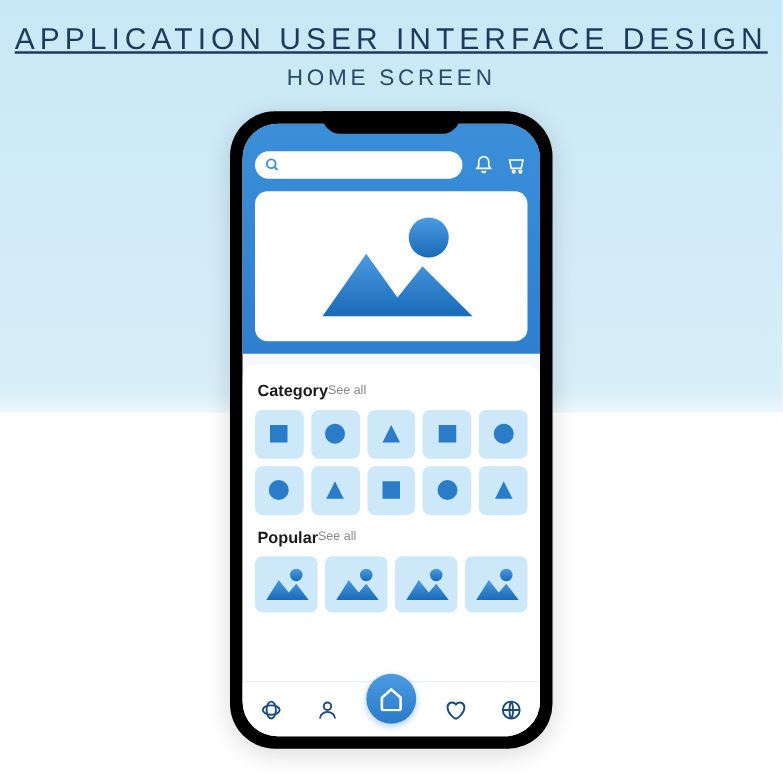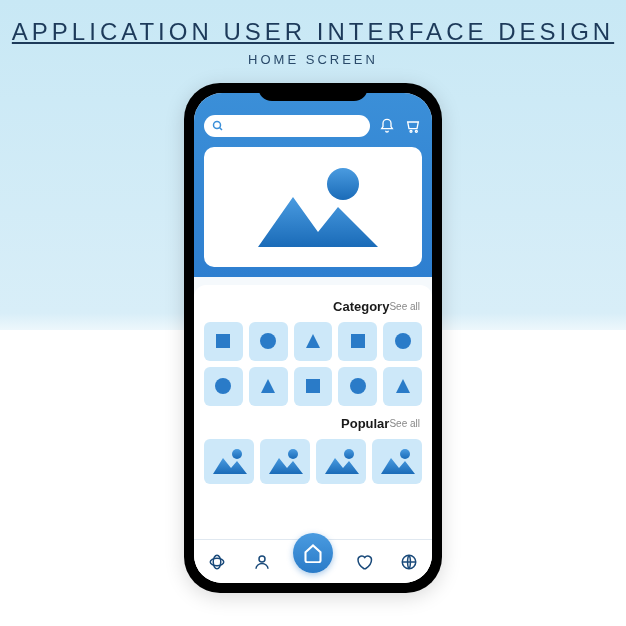--- a/index.html
+++ b/index.html
@@ -26,21 +26,21 @@
   margin-top: 18px;
   font-size: 24px;
   letter-spacing: 4px;
   color: #1d3a5a;
   font-weight: 500;
   z-index: 2;
   text-decoration: underline;
 }
 .subtitle {
   margin-top: 6px;
-  font-size: 13px;
+  font-size: 18px;
   letter-spacing: 3px;
   color: #2a4a6a;
   font-weight: 400;
   z-index: 2;
 }
 .phone {
   position: relative;
   margin-top: 16px;
   width: 258px;
   height: 510px;
@@ -107,21 +107,21 @@
 }
 .content {
   background: #fff;
   border-radius: 12px 12px 0 0;
   margin-top: 8px;
   padding: 10px 10px 44px 10px;
   height: 310px;
 }
 .section-head {
   display: flex;
-  justify-content: flex-end;
+  justify-content: flex-start;
   align-items: center;
   margin: 4px 2px 8px 2px;
 }
 .section-title {
   font-size: 13px;
   font-weight: 600;
   color: #1a1a1a;
 }
 .see-all {
   font-size: 10px;

